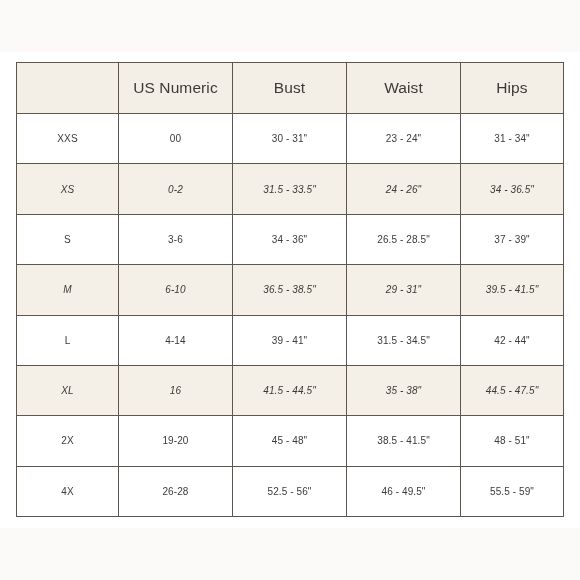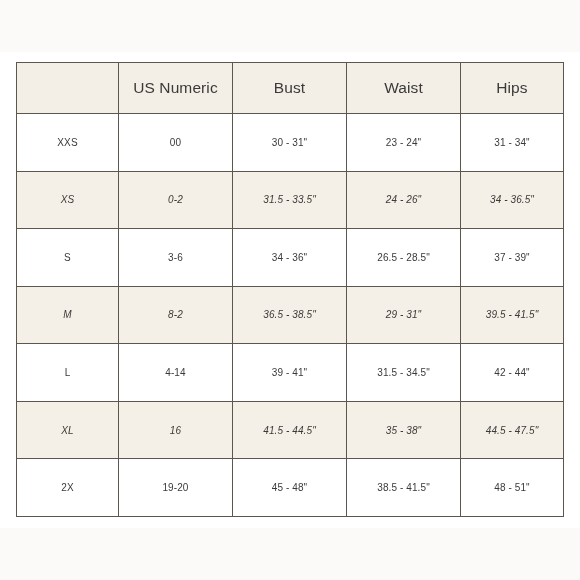--- a/index.html
+++ b/index.html
@@ -125,21 +125,21 @@
         </tr>
         <tr class="odd">
           <td>S</td>
           <td>3-6</td>
           <td>34 - 36"</td>
           <td>26.5 - 28.5"</td>
           <td>37 - 39"</td>
         </tr>
         <tr class="even">
           <td>M</td>
-          <td>8-2</td>
+          <td>6-10</td>
           <td>36.5 - 38.5"</td>
           <td>29 - 31"</td>
           <td>39.5 - 41.5"</td>
         </tr>
         <tr class="odd">
           <td>L</td>
           <td>4-14</td>
           <td>39 - 41"</td>
           <td>31.5 - 34.5"</td>
           <td>42 - 44"</td>
@@ -151,17 +151,24 @@
           <td>35 - 38"</td>
           <td>44.5 - 47.5"</td>
         </tr>
         <tr class="odd">
           <td>2X</td>
           <td>19-20</td>
           <td>45 - 48"</td>
           <td>38.5 - 41.5"</td>
           <td>48 - 51"</td>
         </tr>
+        <tr class="odd">
+          <td>4X</td>
+          <td>26-28</td>
+          <td>52.5 - 56"</td>
+          <td>46 - 49.5"</td>
+          <td>55.5 - 59"</td>
+        </tr>
       </tbody>
     </table>
   </div>
 
 </div>
 
 </body></html>

